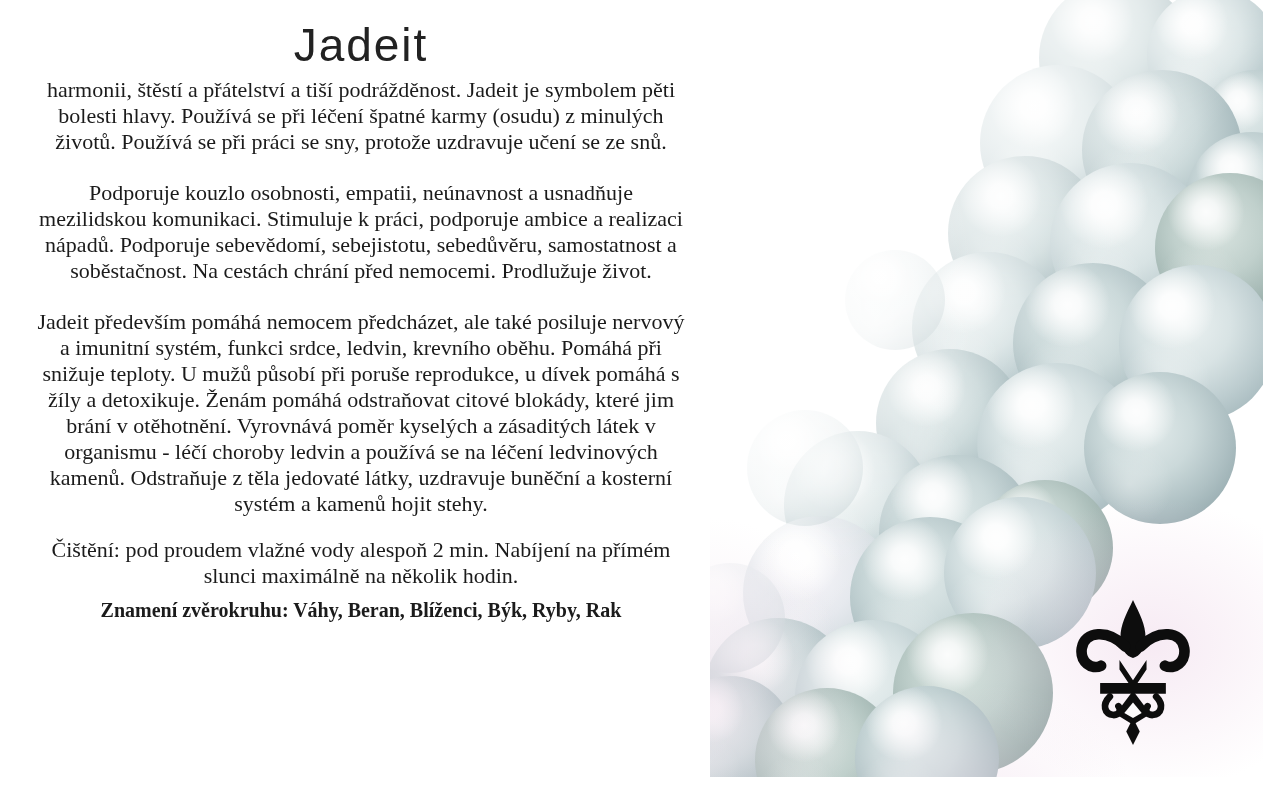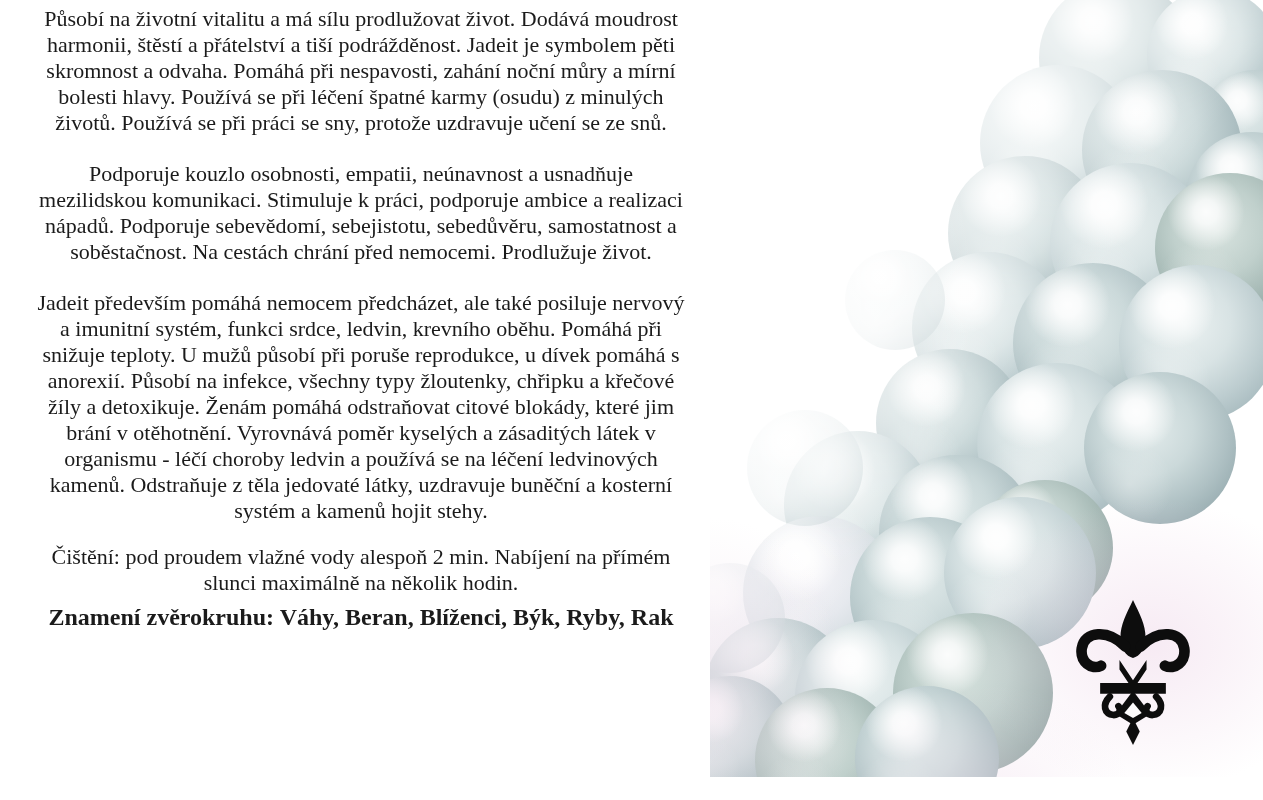--- a/index.html
+++ b/index.html
@@ -24,21 +24,21 @@
     font-size:46px;line-height:1.1;
     letter-spacing:2px;
     color:#222;
   }
   .para{margin:0 0 25px 0;}
   .para-0{margin-top:6px;}
   .para-2{margin-bottom:20px;margin-top:8px;}
   .para-3{margin-bottom:8px;}
   .tline{white-space:nowrap;}
   .zodiac{
-    font-weight:bold;font-size:24px;line-height:26px;white-space:nowrap;
+    font-weight:bold;font-size:20px;line-height:26px;white-space:nowrap;
   }
 
   
   .photo{
     position:absolute;left:710px;top:0;width:553px;height:777px;
     background:#ffffff;overflow:hidden;z-index:2;
   }
   .bead{position:absolute;border-radius:50%;}
   .bead.v0{background:
     radial-gradient(circle at 34% 26%, rgba(255,255,255,.98) 0%, rgba(255,255,255,.95) 9%, rgba(255,255,255,0) 30%),
@@ -83,39 +83,37 @@
     font-weight:700;font-size:25px;line-height:1;
     letter-spacing:2px;color:#141414;white-space:nowrap;margin-top:37px;
   }
 </style>
 </head>
 <body>
 
 <div class="page">
 
   <div class="text-col">
+    <h1 class="page-title">Jadeit</h1>
     <div id="paragraphs">
         <div class="para para-0">
-          <div class="tline">Působí na životní vitalitu a má sílu prodlužovat život. Dodává moudrost</div>
           <div class="tline">harmonii, štěstí a přátelství a tiší podrážděnost. Jadeit je symbolem pěti</div>
-          <div class="tline">skromnost a odvaha. Pomáhá při nespavosti, zahání noční můry a mírní</div>
           <div class="tline">bolesti hlavy. Používá se při léčení špatné karmy (osudu) z minulých</div>
           <div class="tline">životů. Používá se při práci se sny, protože uzdravuje učení se ze snů.</div>
         </div>
         <div class="para para-1">
           <div class="tline">Podporuje kouzlo osobnosti, empatii, neúnavnost a usnadňuje</div>
           <div class="tline">mezilidskou komunikaci. Stimuluje k práci, podporuje ambice a realizaci</div>
           <div class="tline">nápadů. Podporuje sebevědomí, sebejistotu, sebedůvěru, samostatnost a</div>
           <div class="tline">soběstačnost. Na cestách chrání před nemocemi. Prodlužuje život.</div>
         </div>
         <div class="para para-2">
           <div class="tline">Jadeit především pomáhá nemocem předcházet, ale také posiluje nervový</div>
           <div class="tline">a imunitní systém, funkci srdce, ledvin, krevního oběhu. Pomáhá při</div>
           <div class="tline">snižuje teploty. U mužů působí při poruše reprodukce, u dívek pomáhá s</div>
-          <div class="tline">anorexií. Působí na infekce, všechny typy žloutenky, chřipku a křečové</div>
           <div class="tline">žíly a detoxikuje. Ženám pomáhá odstraňovat citové blokády, které jim</div>
           <div class="tline">brání v otěhotnění. Vyrovnává poměr kyselých a zásaditých látek v</div>
           <div class="tline">organismu - léčí choroby ledvin a používá se na léčení ledvinových</div>
           <div class="tline">kamenů. Odstraňuje z těla jedovaté látky, uzdravuje buněční a kosterní</div>
           <div class="tline">systém a kamenů hojit stehy.</div>
         </div>
         <div class="para para-3">
           <div class="tline">Čištění: pod proudem vlažné vody alespoň 2 min. Nabíjení na přímém</div>
           <div class="tline">slunci maximálně na několik hodin.</div>
         </div>

